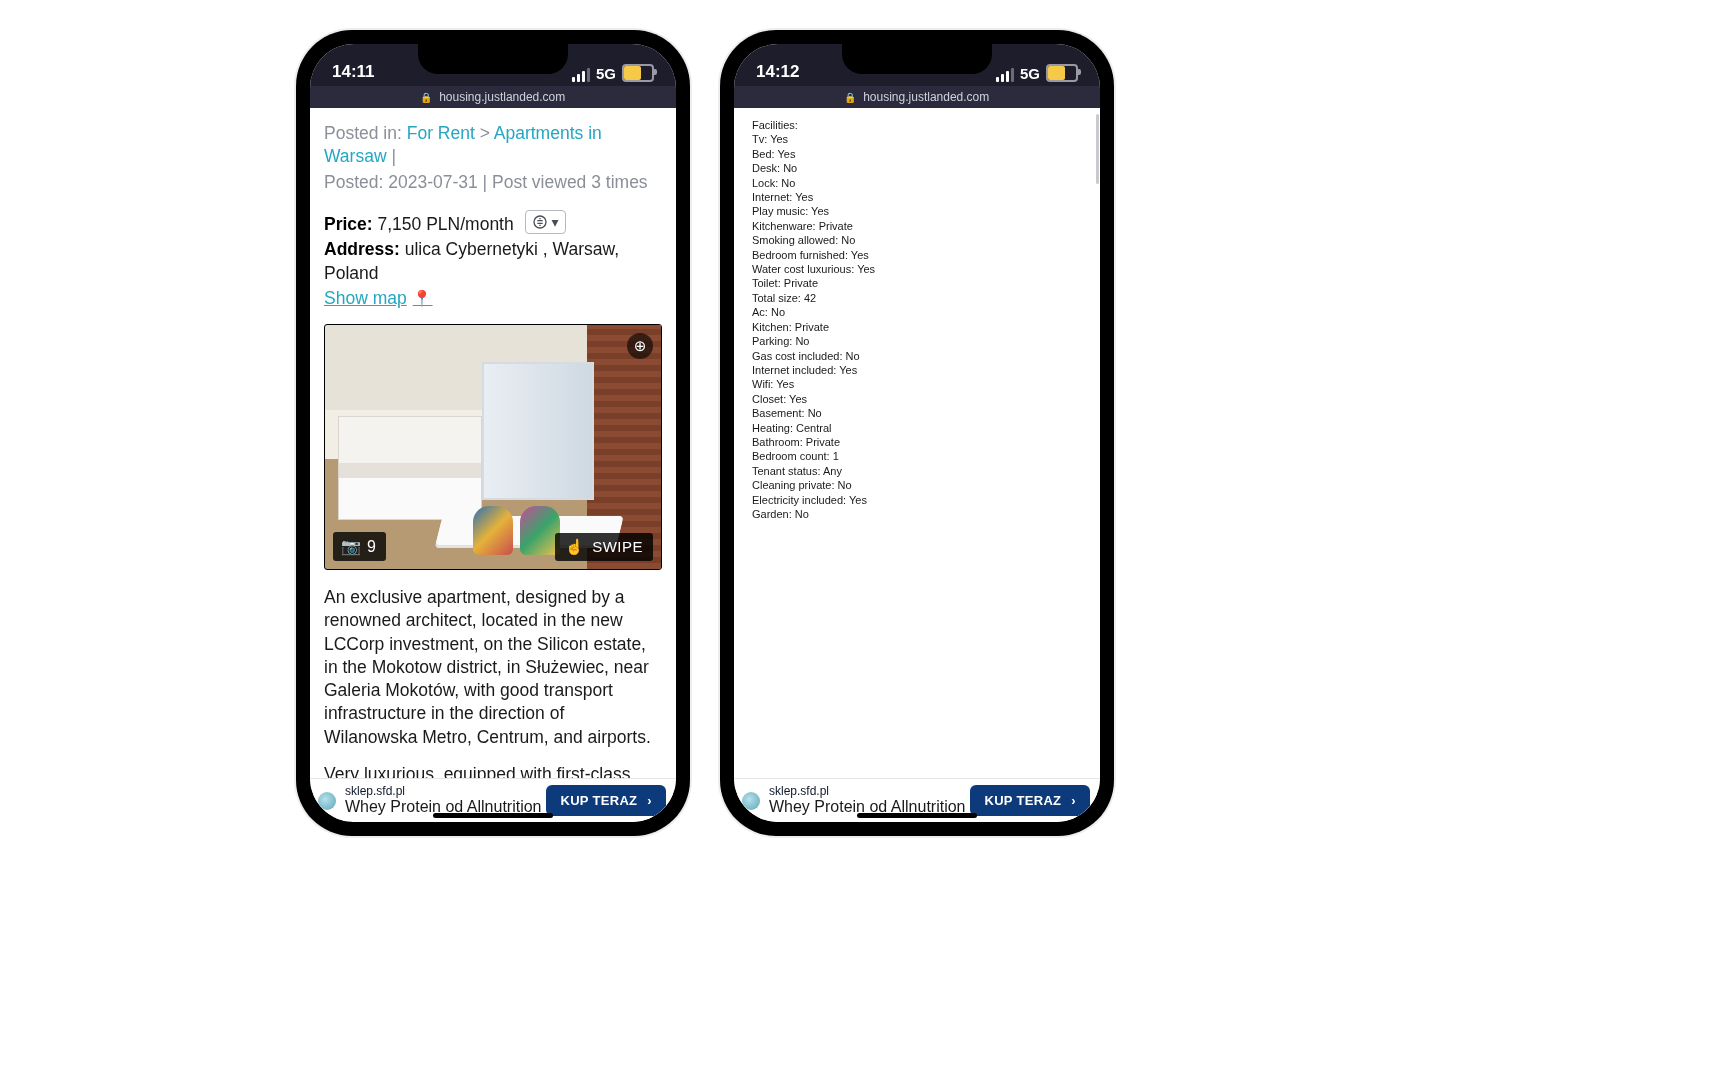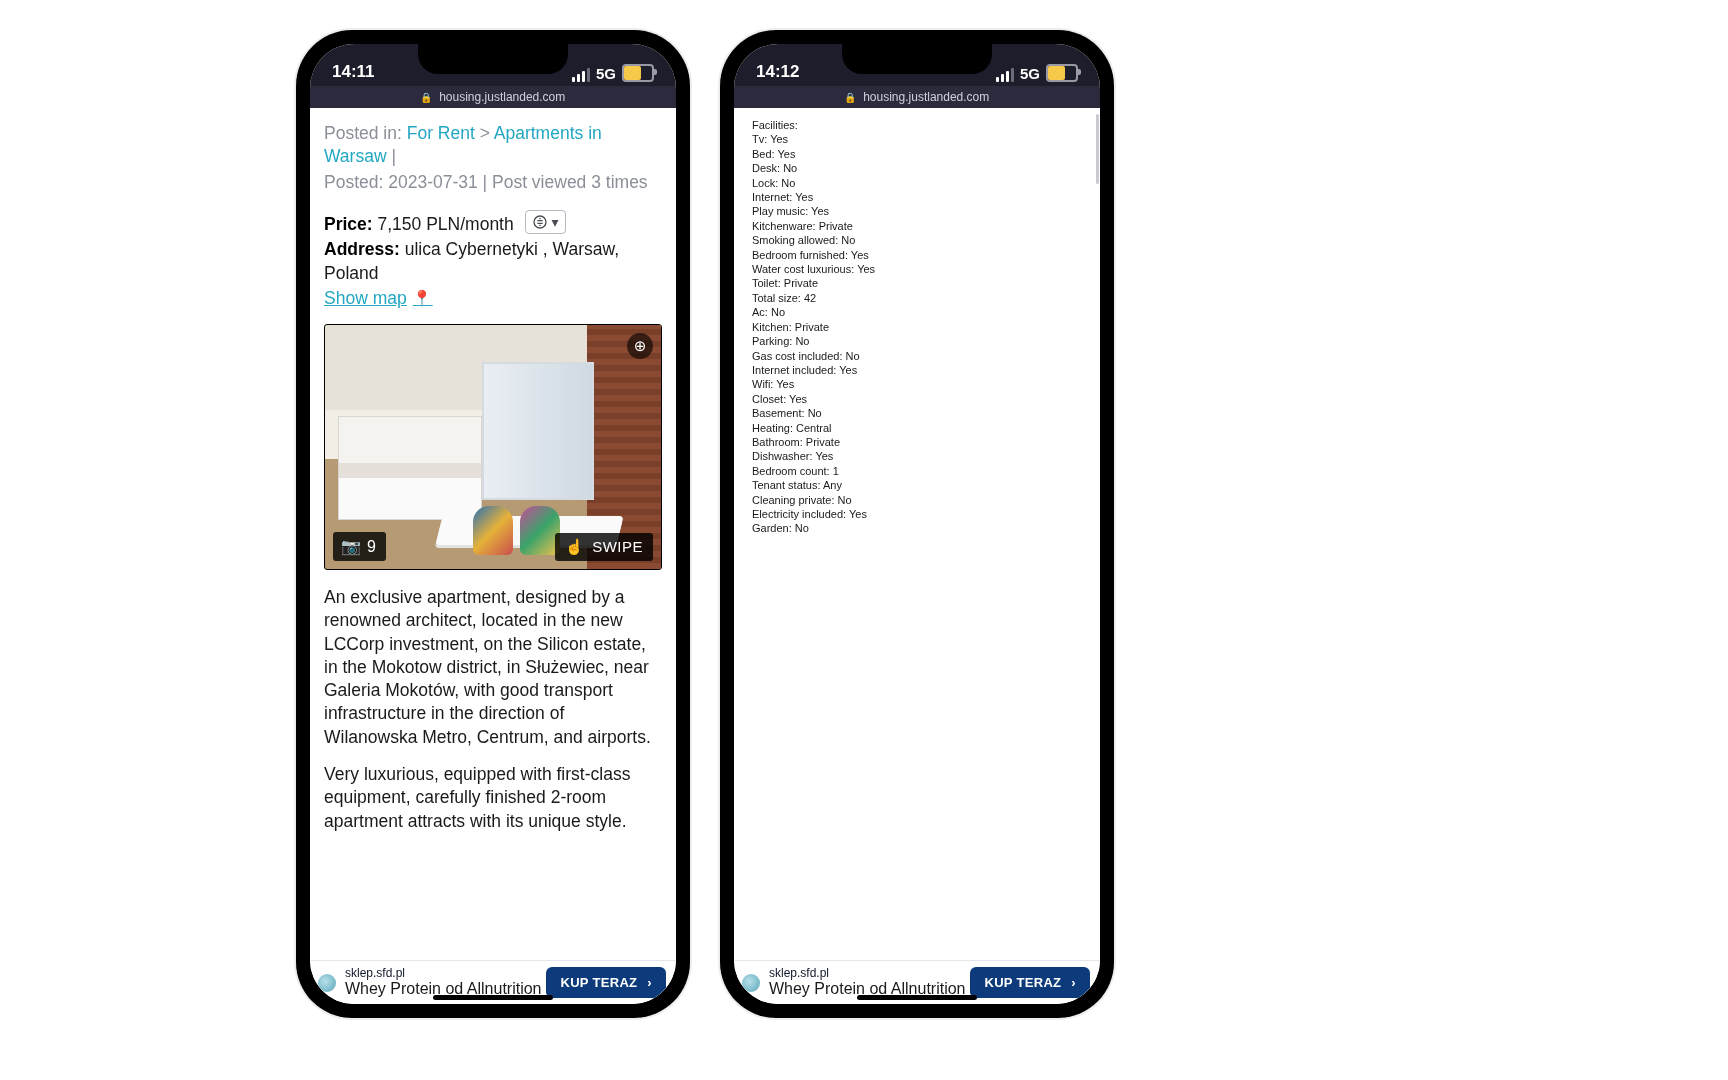--- a/index.html
+++ b/index.html
@@ -9,21 +9,21 @@
     --bar:#2b2b3d;
     --bardark:#1d1d2b;
     --ad:#0d3a7a;
     --badge:#000000cc;
     --battery:#f7c948;
   }
   html,body{margin:0;padding:0;background:#fff;font-family:-apple-system,Helvetica,Arial,sans-serif;color:var(--ink);}
   .stage{width:1728px;height:1080px;position:relative;overflow:hidden;}
   .phone{
     position:absolute;
-    width:394px;height:988px;
+    width:394px;height:806px;
     border-radius:56px;
     background:#000;
     box-shadow:0 0 0 2px rgba(0,0,0,.07);
     padding:14px;
     box-sizing:border-box;
   }
   .phone.left{left:296px;top:30px;}
   .phone.right{left:720px;top:30px;}
   .screen{
     width:100%;height:100%;
@@ -277,21 +277,20 @@
             <div>Ac: No</div>
             <div>Kitchen: Private</div>
             <div>Parking: No</div>
             <div>Gas cost included: No</div>
             <div>Internet included: Yes</div>
             <div>Wifi: Yes</div>
             <div>Closet: Yes</div>
             <div>Basement: No</div>
             <div>Heating: Central</div>
             <div>Bathroom: Private</div>
-            <div>Dishwasher: Yes</div>
             <div>Bedroom count: 1</div>
             <div>Tenant status: Any</div>
             <div>Cleaning private: No</div>
             <div>Electricity included: Yes</div>
             <div>Garden: No</div>
           </div>
       </div>
 
       <div class="ad">
         <div class="logo"></div>

